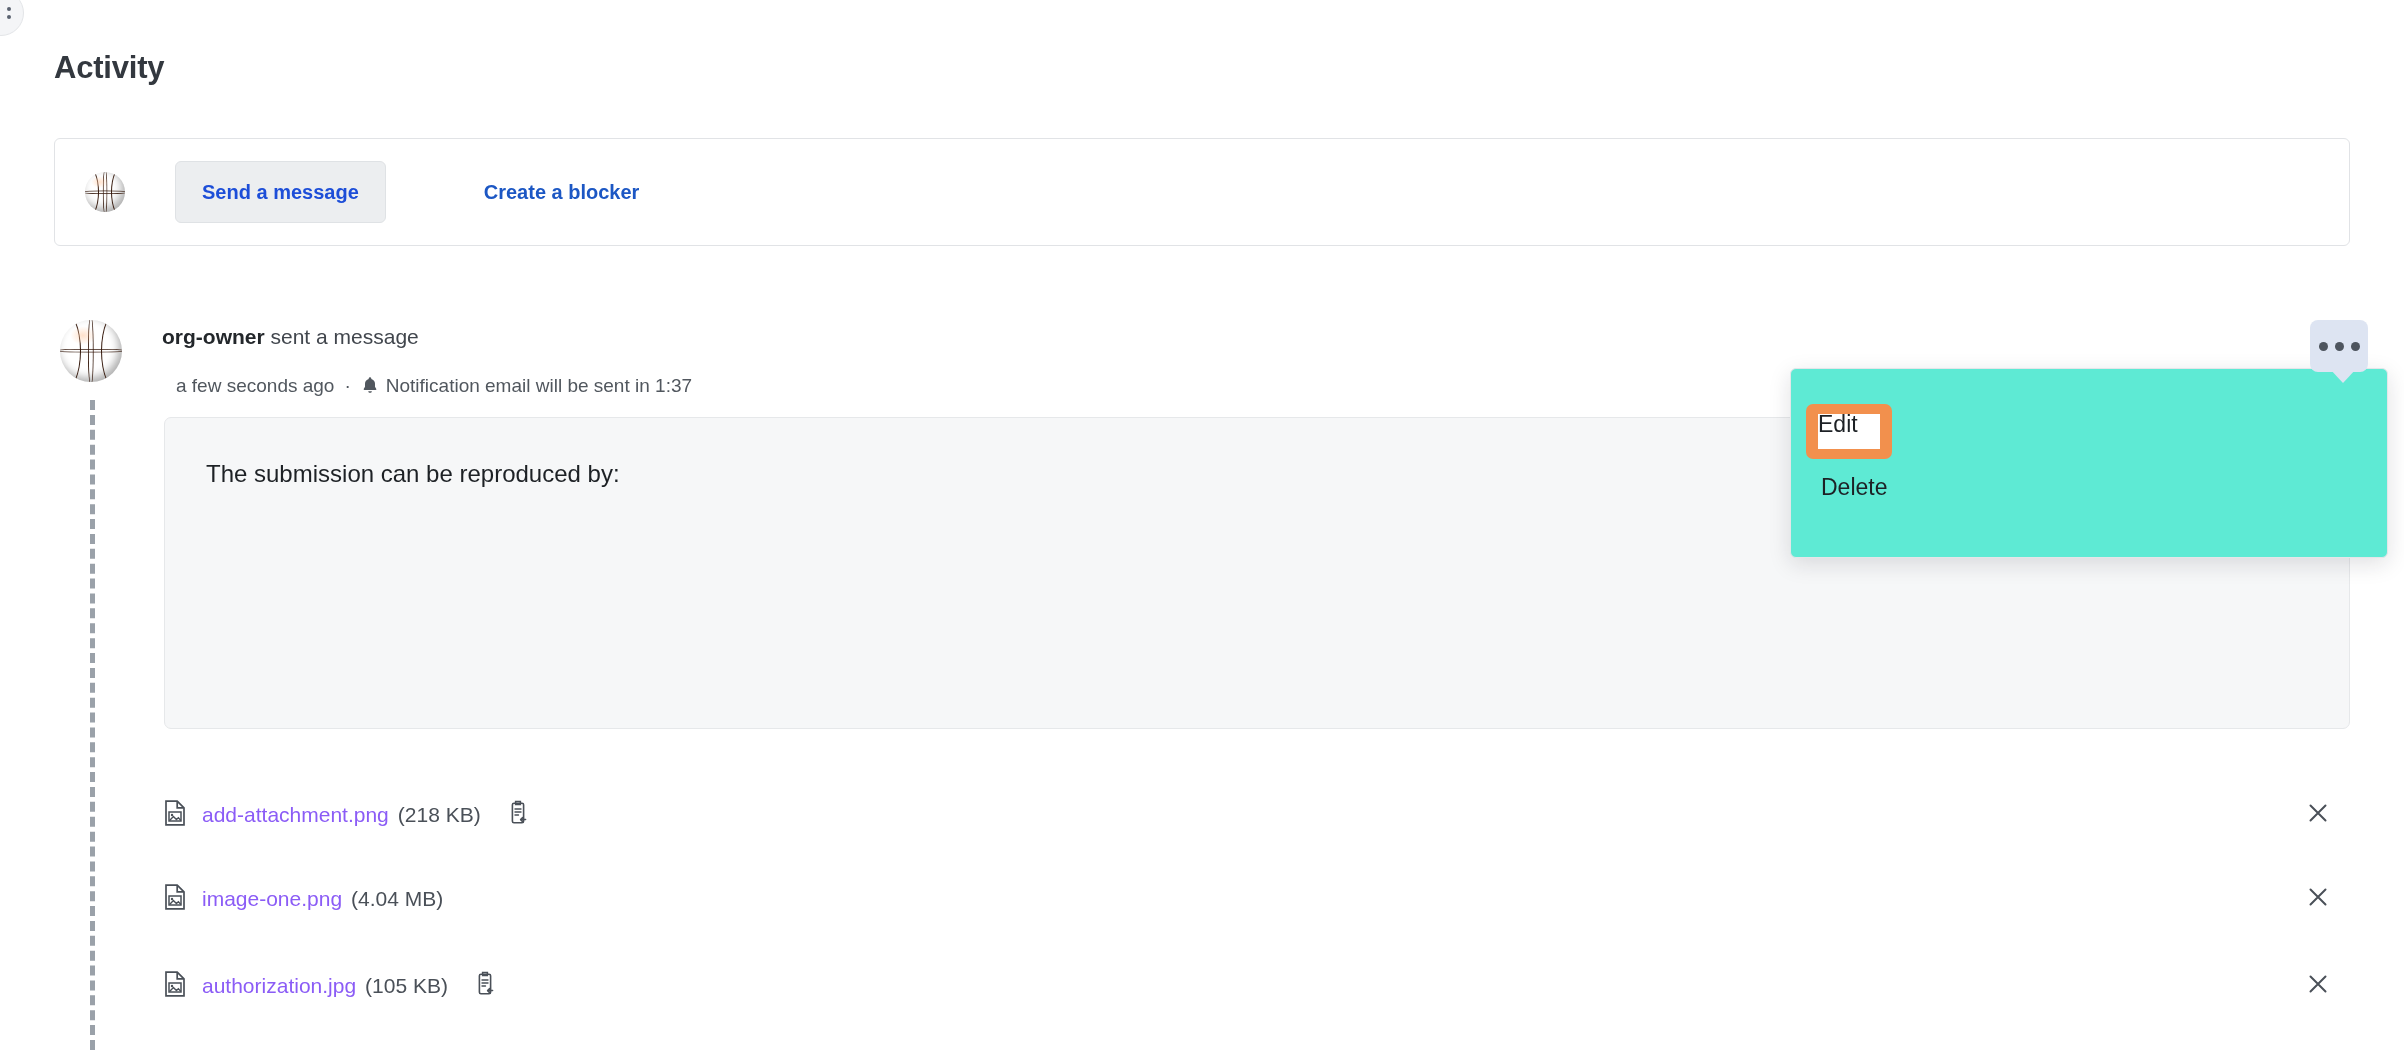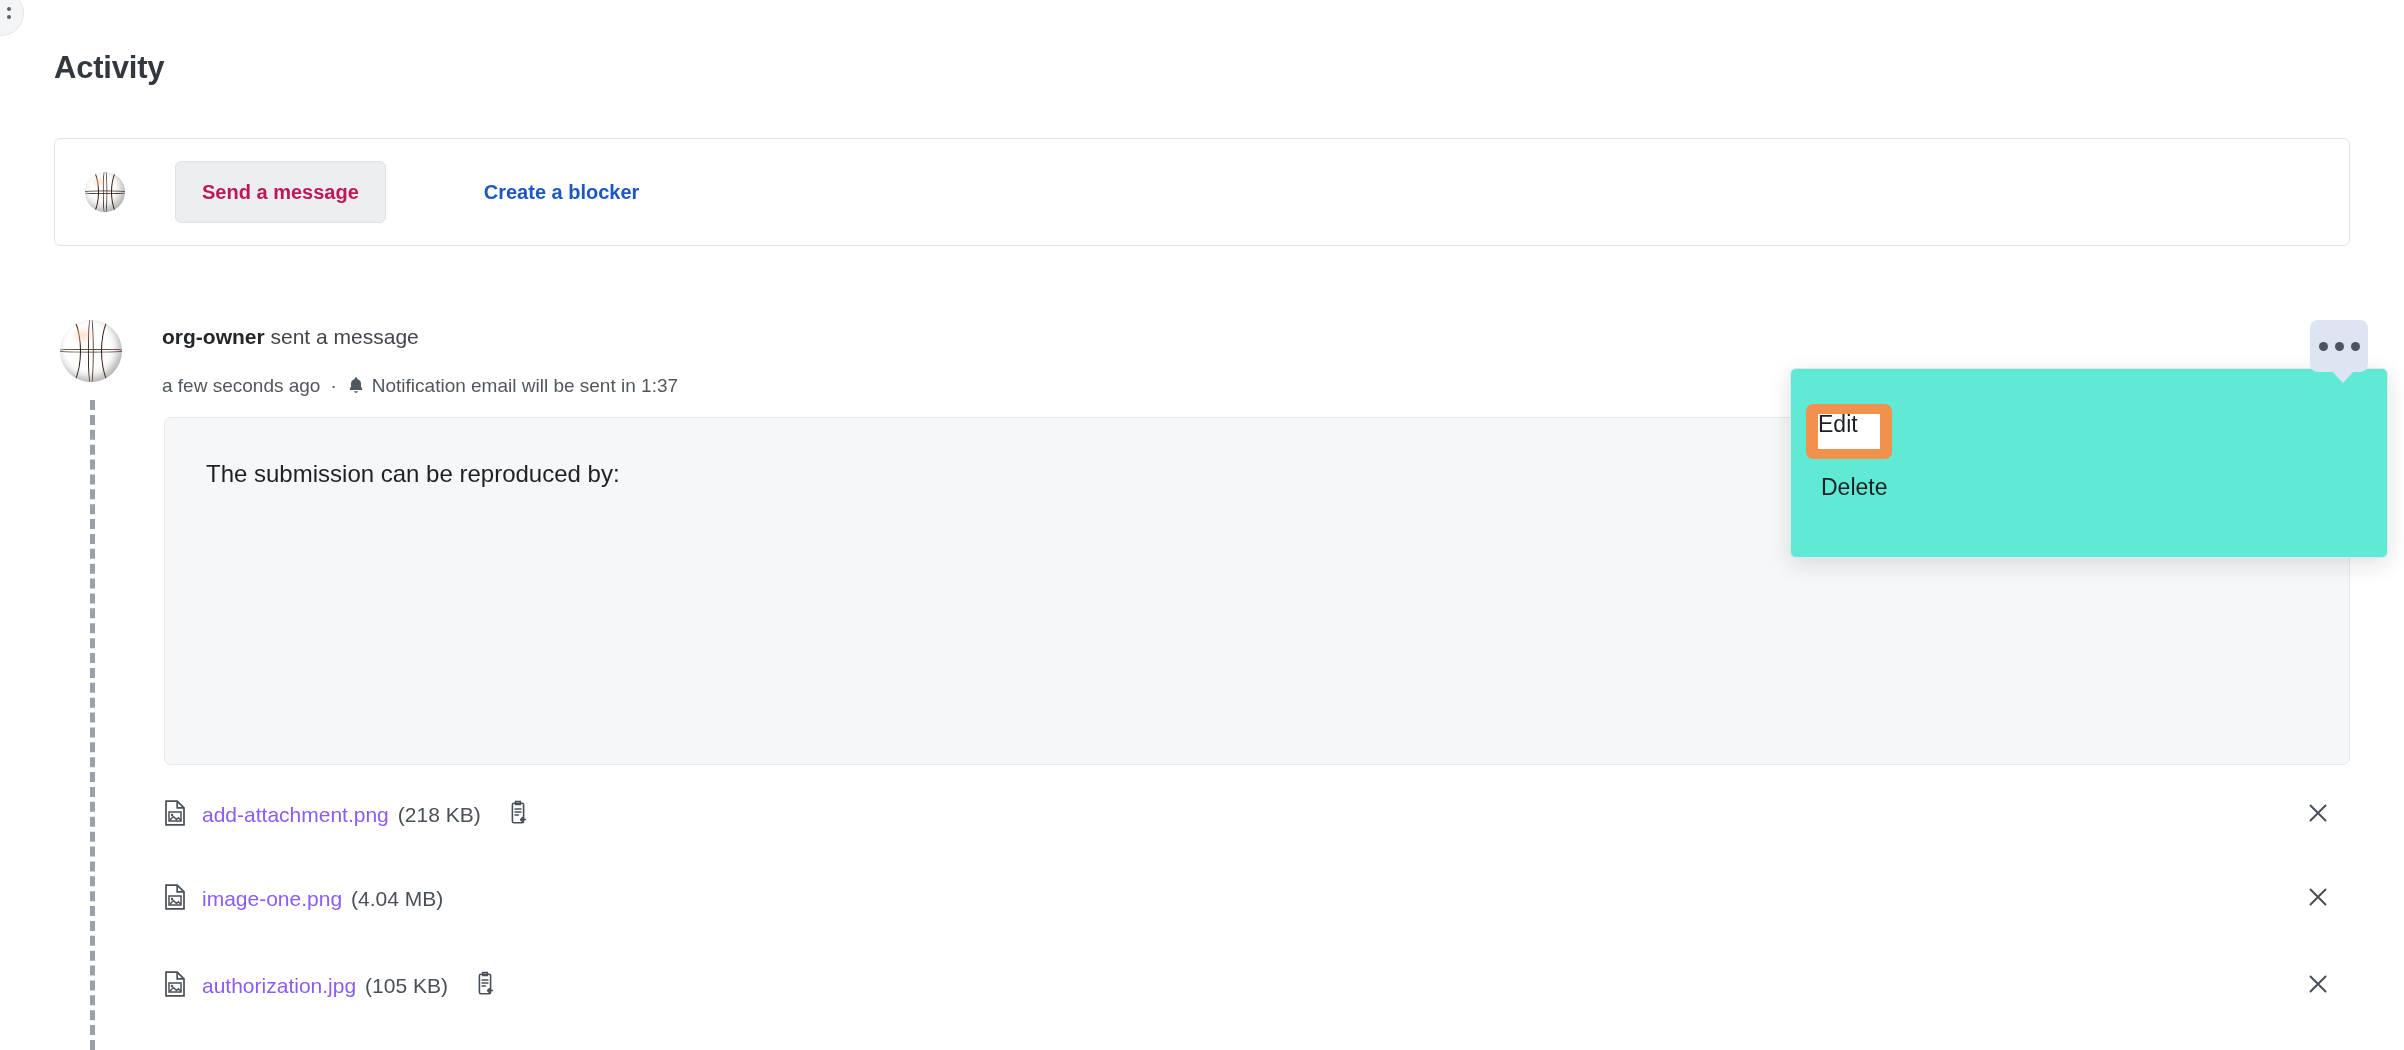--- a/index.html
+++ b/index.html
@@ -136,21 +136,21 @@
     margin-left: 50px;
     height: 62px;
     padding: 0 26px;
     min-width: 206px;
     background: #eceef0;
     border: 1px solid #dfe2e5;
     border-radius: 6px;
     font-family: "Liberation Sans", sans-serif;
     font-size: 20px;
     font-weight: bold;
-    color: #be185d;
+    color: #1d4ed8;
     cursor: pointer;
     display: flex;
     align-items: center;
     justify-content: center;
   }
 
   .link-blocker {
     margin-left: 98px;
     font-size: 20px;
     font-weight: bold;
@@ -182,42 +182,42 @@
     position: absolute;
     left: 162px;
     top: 325px;
     font-size: 21px;
     color: #41464d;
   }
   .msg-head .who { font-weight: bold; color: #23272b; }
 
   .msg-sub {
     position: absolute;
-    left: 162px;
+    left: 176px;
     top: 374px;
     font-size: 19px;
     color: #51575e;
     display: flex;
     align-items: center;
   }
   .msg-sub .dot-sep { margin: 0 10px; }
   .bell-ico {
     display: inline-block;
     margin-right: 7px;
     position: relative;
     top: 2px;
   }
 
   
   .msg-body {
     position: absolute;
     left: 164px;
     top: 417px;
     width: 2186px;
-    height: 348px;
+    height: 312px;
     background: #f6f7f8;
     border: 1px solid #e6e8ea;
     border-radius: 7px;
     padding: 40px 0 0 41px;
   }
   .msg-body p {
     font-size: 24px;
     color: #1d2125;
     line-height: 1.3;
   }

